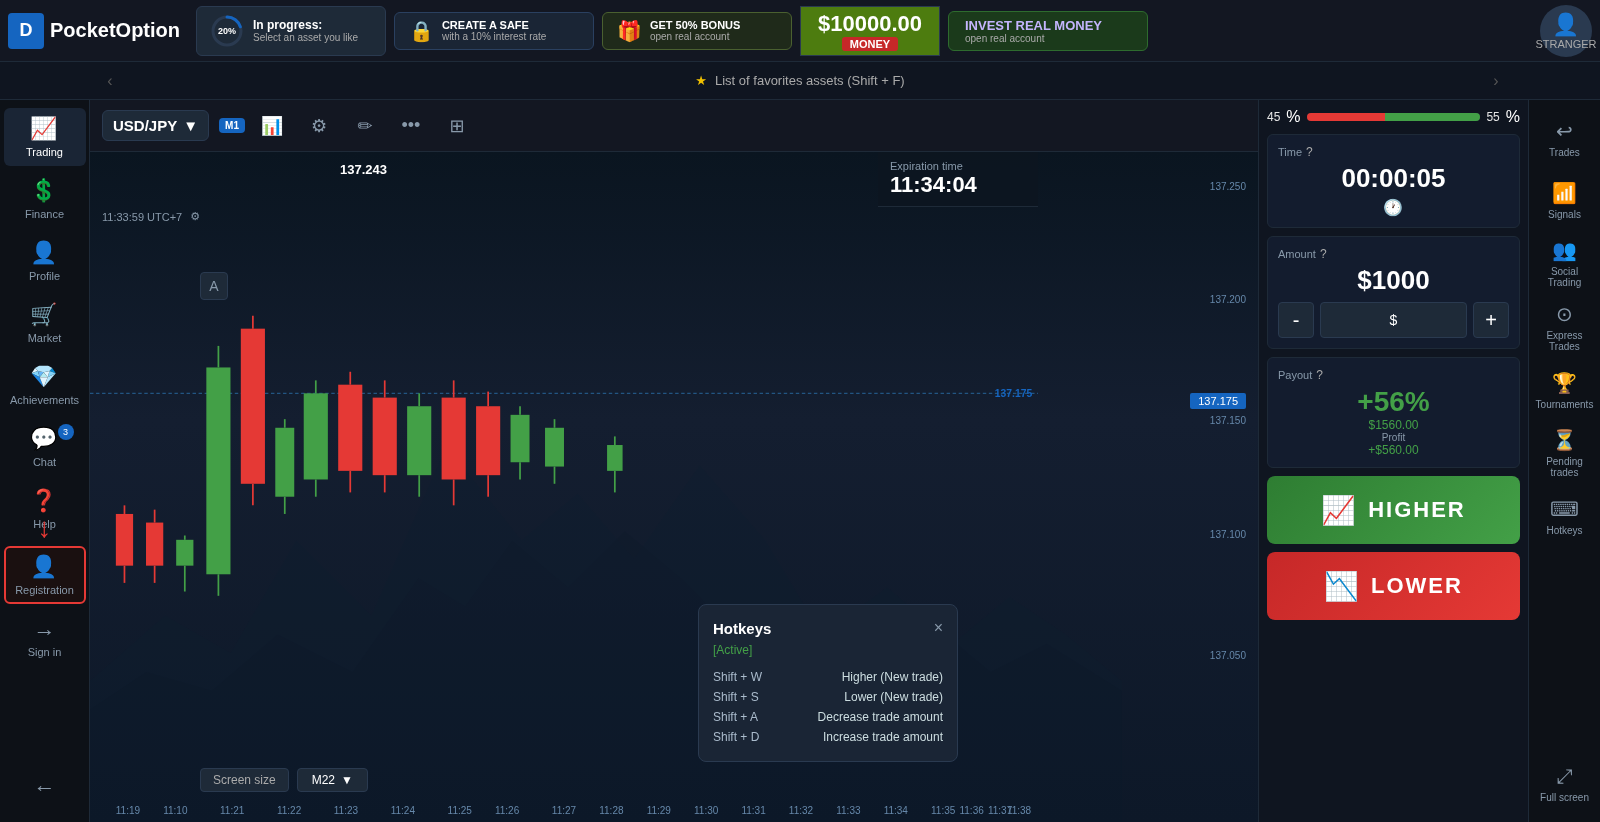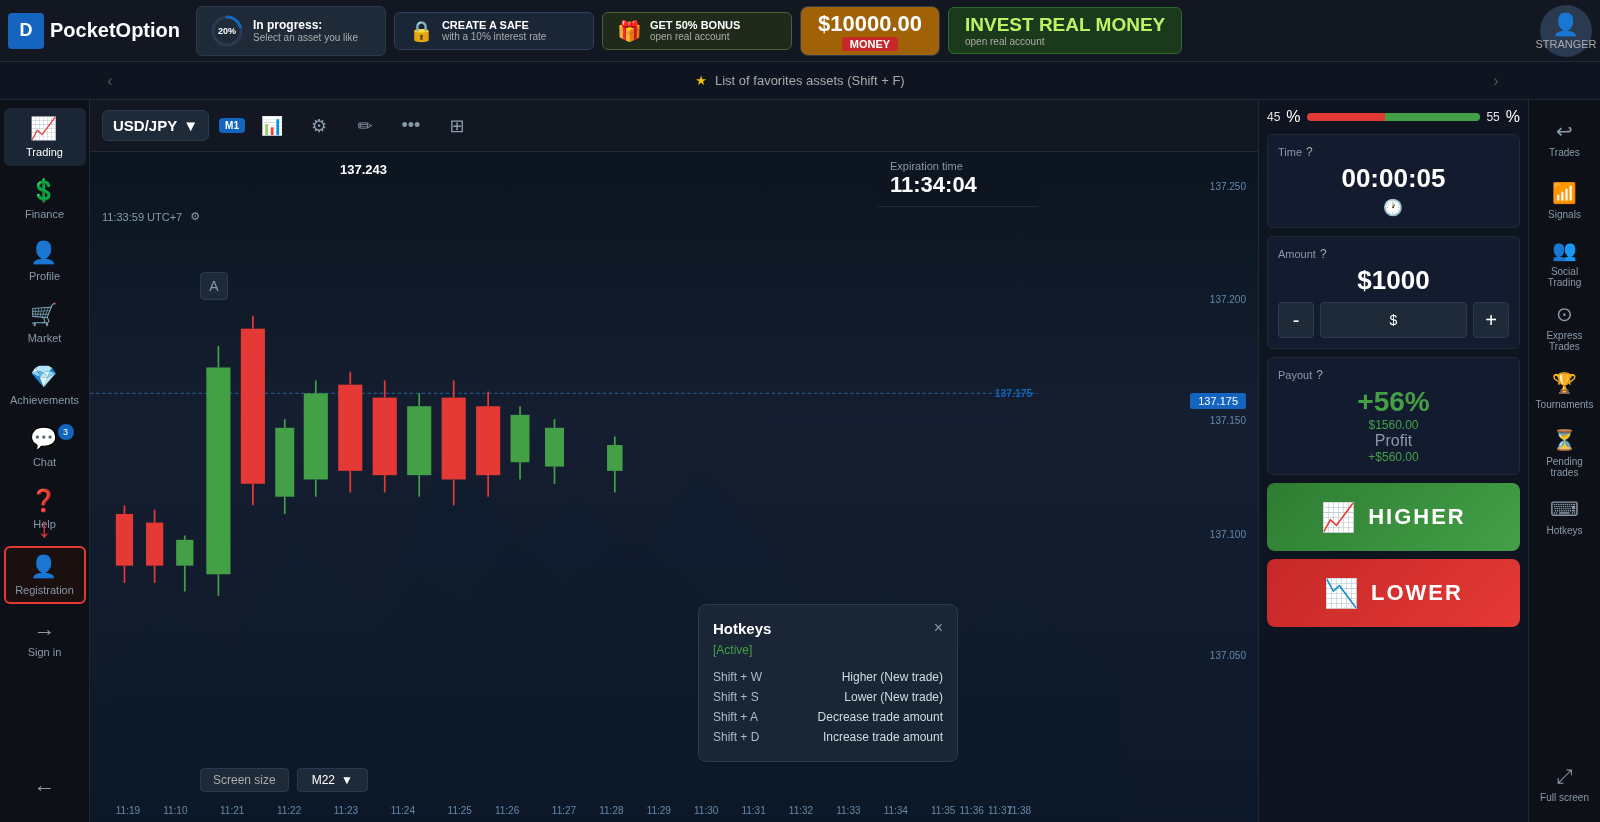--- a/index.html
+++ b/index.html
@@ -34,31 +34,31 @@
     .bonus-btn {
       display: flex; align-items: center; gap: 8px;
       background: #1f2a1a; border: 1px solid #4a6030; border-radius: 6px;
       padding: 6px 14px; cursor: pointer; min-width: 190px;
     }
     .bonus-btn .icon { font-size: 20px; color: #c8a000; }
     .bonus-btn .label { font-size: 11px; font-weight: 700; color: #fff; text-transform: uppercase; }
     .bonus-btn .sub { font-size: 10px; color: #aaa; }
     .account-balance {
       display: flex; flex-direction: column; align-items: center;
-      background: #a16207; border: 1px solid #2a3a50; border-radius: 8px;
+      background: #4d7c0f; border: 1px solid #2a3a50; border-radius: 0;
       padding: 4px 14px; min-width: 140px;
     }
     .account-balance .amount { font-size: 22px; font-weight: 700; color: #fff; }
     .account-balance .demo { font-size: 11px; background: #c62828; color: #fff; padding: 1px 8px; border-radius: 3px; font-weight: 700; }
     .invest-btn {
       display: flex; align-items: center; gap: 8px;
       background: #1b3a1b; border: 1px solid #2e6b2e; border-radius: 6px;
       padding: 6px 16px; cursor: pointer; min-width: 200px;
     }
-    .invest-btn .label { font-size: 19px; font-weight: 700; color: #bef264; text-transform: uppercase; }
+    .invest-btn .label { font-size: 13px; font-weight: 700; color: #c4b5fd; text-transform: uppercase; }
     .invest-btn .sub { font-size: 10px; color: #aaa; }
     .avatar-btn {
       width: 52px; height: 52px; background: #2a3a50; border-radius: 50%;
       display: flex; flex-direction: column; align-items: center; justify-content: center;
       cursor: pointer; font-size: 8px; color: #aaa; margin-left: auto;
     }
     .avatar-icon { font-size: 22px; }
 
     
     .fav-bar {
@@ -180,21 +180,21 @@
     .panel-label { font-size: 11px; color: #8899aa; margin-bottom: 4px; display: flex; align-items: center; gap: 4px; }
     .panel-value { font-size: 26px; font-weight: 700; color: #fff; text-align: center; }
     .time-controls { display: flex; align-items: center; justify-content: center; gap: 8px; margin-top: 4px; }
     .time-icon { font-size: 16px; color: #8899aa; cursor: pointer; }
     .amount-controls { display: flex; align-items: center; gap: 6px; margin-top: 6px; }
     .amount-btn { width: 36px; height: 36px; background: #1e2a38; border: 1px solid #2a3a50; border-radius: 4px; display: flex; align-items: center; justify-content: center; font-size: 20px; cursor: pointer; color: #fff; }
     .amount-input { flex: 1; background: #1e2a38; border: 1px solid #2a3a50; border-radius: 4px; height: 36px; text-align: center; font-size: 14px; color: #fff; display: flex; align-items: center; justify-content: center; }
     .payout-section { background: #131c2e; border: 1px solid #1e2a38; border-radius: 6px; padding: 10px; margin-bottom: 8px; }
     .payout-pct { font-size: 28px; font-weight: 700; color: #43a047; text-align: center; }
     .payout-detail { font-size: 12px; color: #43a047; text-align: center; }
-    .profit-detail { font-size: 16px; color: #8899aa; text-align: center; }
+    .profit-detail { font-size: 10px; color: #8899aa; text-align: center; }
     .higher-btn {
       width: 100%; height: 68px; background: linear-gradient(135deg, #2e7d32, #43a047);
       border: none; border-radius: 8px; color: #fff; font-size: 22px; font-weight: 700;
       cursor: pointer; display: flex; align-items: center; justify-content: center;
       gap: 10px; margin-bottom: 8px; text-transform: uppercase; letter-spacing: 2px;
     }
     .lower-btn {
       width: 100%; height: 68px; background: linear-gradient(135deg, #c62828, #e53935);
       border: none; border-radius: 8px; color: #fff; font-size: 22px; font-weight: 700;
       cursor: pointer; display: flex; align-items: center; justify-content: center;

